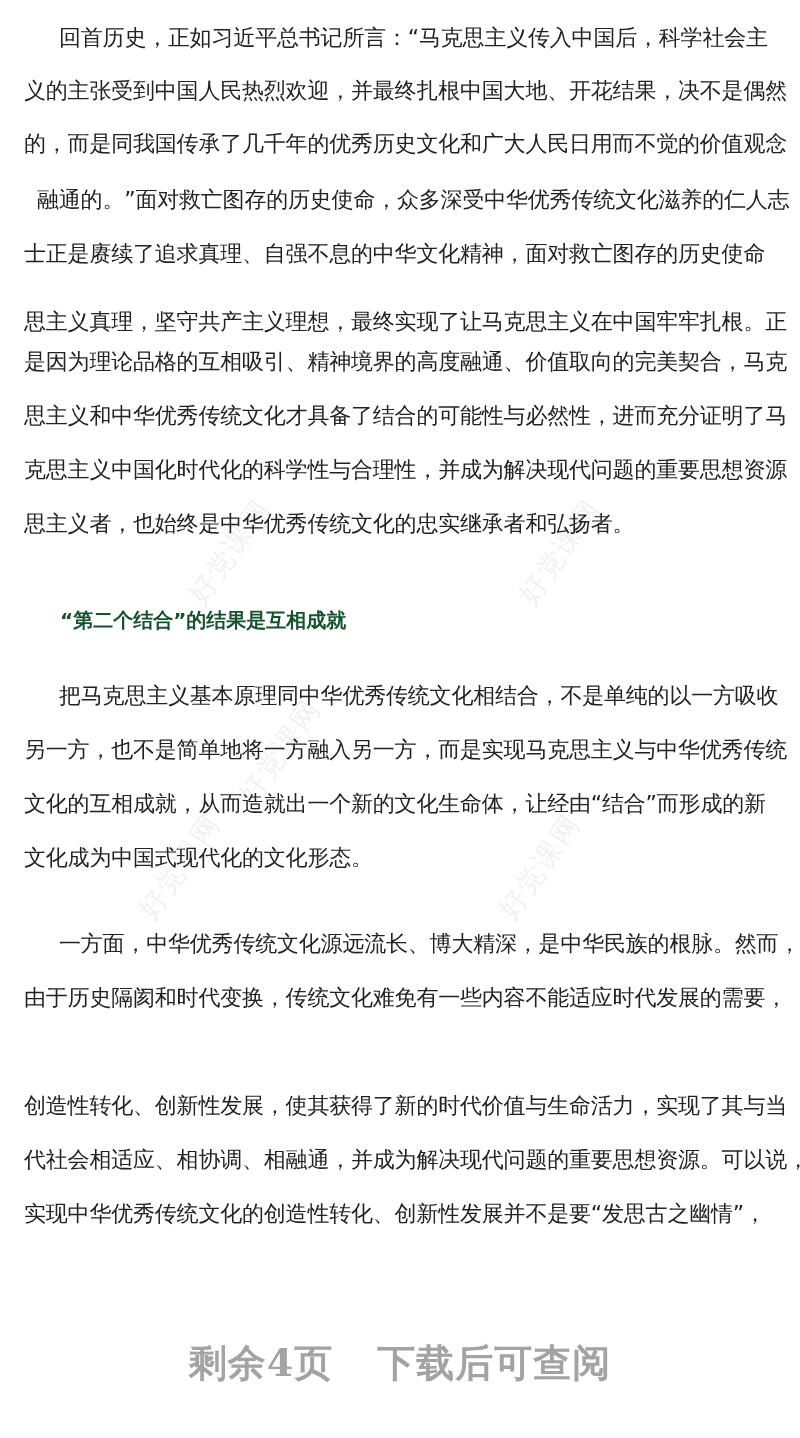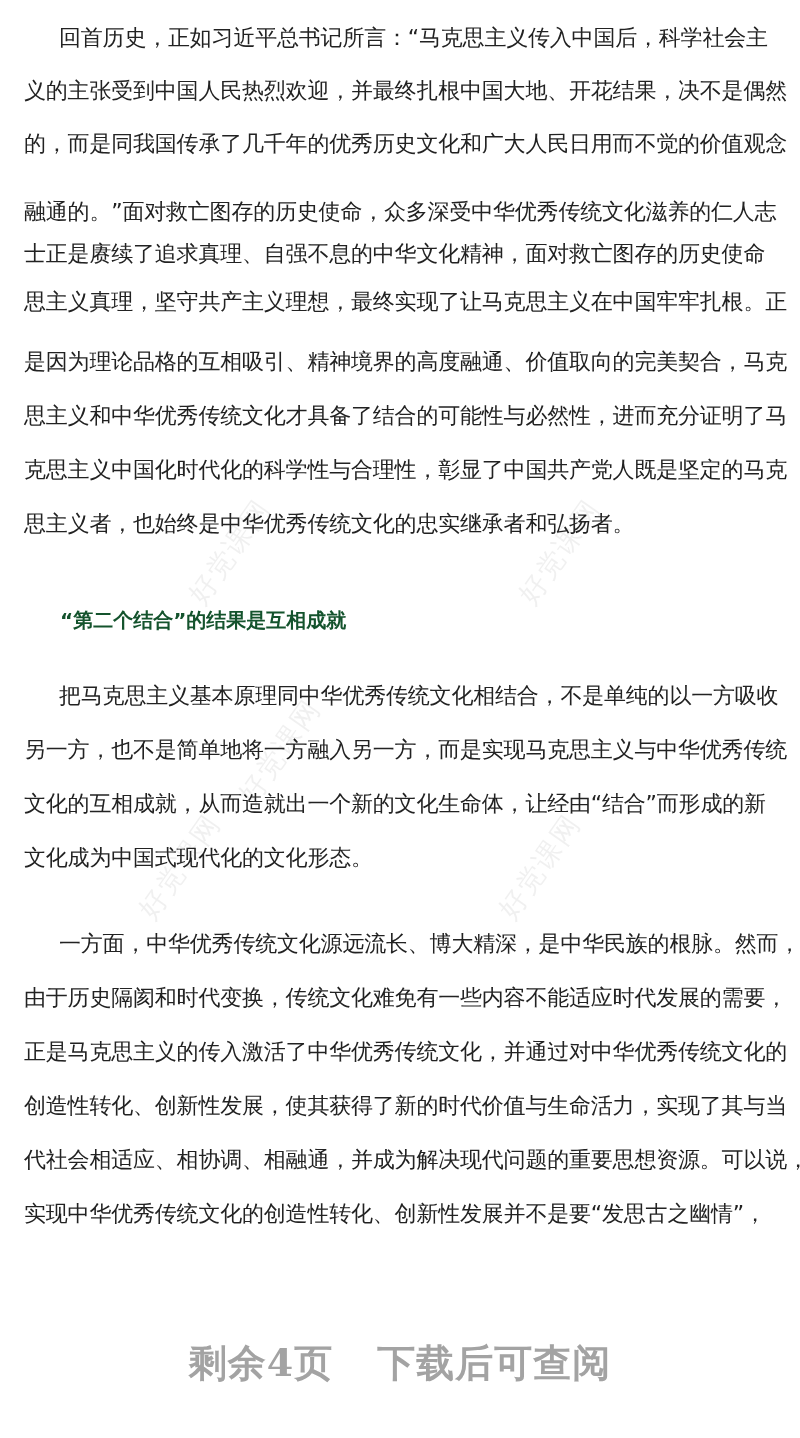--- a/index.html
+++ b/index.html
@@ -73,38 +73,37 @@
 
   <div class="watermark" style="left:180px; top:590px;">好党课网</div>
   <div class="watermark" style="left:510px; top:590px;">好党课网</div>
   <div class="watermark" style="left:230px; top:790px;">好党课网</div>
   <div class="watermark" style="left:130px; top:905px;">好党课网</div>
   <div class="watermark" style="left:490px; top:905px;">好党课网</div>
 
   <div class="line indent" style="top:24px;">回首历史，正如习近平总书记所言：“马克思主义传入中国后，科学社会主</div>
   <div class="line" style="top:77px;text-align:center;">义的主张受到中国人民热烈欢迎，并最终扎根中国大地、开花结果，决不是偶然</div>
   <div class="line" style="top:130px;">的，而是同我国传承了几千年的优秀历史文化和广大人民日用而不觉的价值观念</div>
-  <div class="line" style="top:198px;">融通的。”面对救亡图存的历史使命，众多深受中华优秀传统文化滋养的仁人志</div>
+  <div class="line" style="top:186px;margin-left:13px;">融通的。”面对救亡图存的历史使命，众多深受中华优秀传统文化滋养的仁人志</div>
   <div class="line" style="top:240px;">士正是赓续了追求真理、自强不息的中华文化精神，面对救亡图存的历史使命</div>
-  <div class="line" style="top:288px;">思主义真理，坚守共产主义理想，最终实现了让马克思主义在中国牢牢扎根。正</div>
+  <div class="line" style="top:308px;">思主义真理，坚守共产主义理想，最终实现了让马克思主义在中国牢牢扎根。正</div>
   <div class="line" style="top:348px;">是因为理论品格的互相吸引、精神境界的高度融通、价值取向的完美契合，马克</div>
   <div class="line" style="top:402px;">思主义和中华优秀传统文化才具备了结合的可能性与必然性，进而充分证明了马</div>
-  <div class="line" style="top:456px;">克思主义中国化时代化的科学性与合理性，彰显了中国共产党人既是坚定的马克</div>
+  <div class="line" style="top:456px;">克思主义中国化时代化的科学性与合理性，并成为解决现代问题的重要思想资源</div>
   <div class="line" style="top:510px;">思主义者，也始终是中华优秀传统文化的忠实继承者和弘扬者。</div>
 
   <div class="heading" style="top:606px;">“第二个结合”的结果是互相成就</div>
 
   <div class="line indent" style="top:682px;">把马克思主义基本原理同中华优秀传统文化相结合，不是单纯的以一方吸收</div>
   <div class="line" style="top:736px;">另一方，也不是简单地将一方融入另一方，而是实现马克思主义与中华优秀传统</div>
   <div class="line" style="top:790px;">文化的互相成就，从而造就出一个新的文化生命体，让经由“结合”而形成的新</div>
   <div class="line" style="top:844px;">文化成为中国式现代化的文化形态。</div>
 
   <div class="line indent" style="top:930px;">一方面，中华优秀传统文化源远流长、博大精深，是中华民族的根脉。然而，</div>
   <div class="line" style="top:984px;">由于历史隔阂和时代变换，传统文化难免有一些内容不能适应时代发展的需要，</div>
-  <div class="line" style="top:1038px;">正是马克思主义的传入激活了中华优秀传统文化，并通过对中华优秀传统文化的</div>
   <div class="line" style="top:1092px;">创造性转化、创新性发展，使其获得了新的时代价值与生命活力，实现了其与当</div>
   <div class="line" style="top:1146px;">代社会相适应、相协调、相融通，并成为解决现代问题的重要思想资源。可以说，</div>
   <div class="line" style="top:1200px;">实现中华优秀传统文化的创造性转化、创新性发展并不是要“发思古之幽情”，</div>
 
   <div class="remaining-banner">
     <span>剩余4页</span><span>下载后可查阅</span>
   </div>
 
 </div>
 

